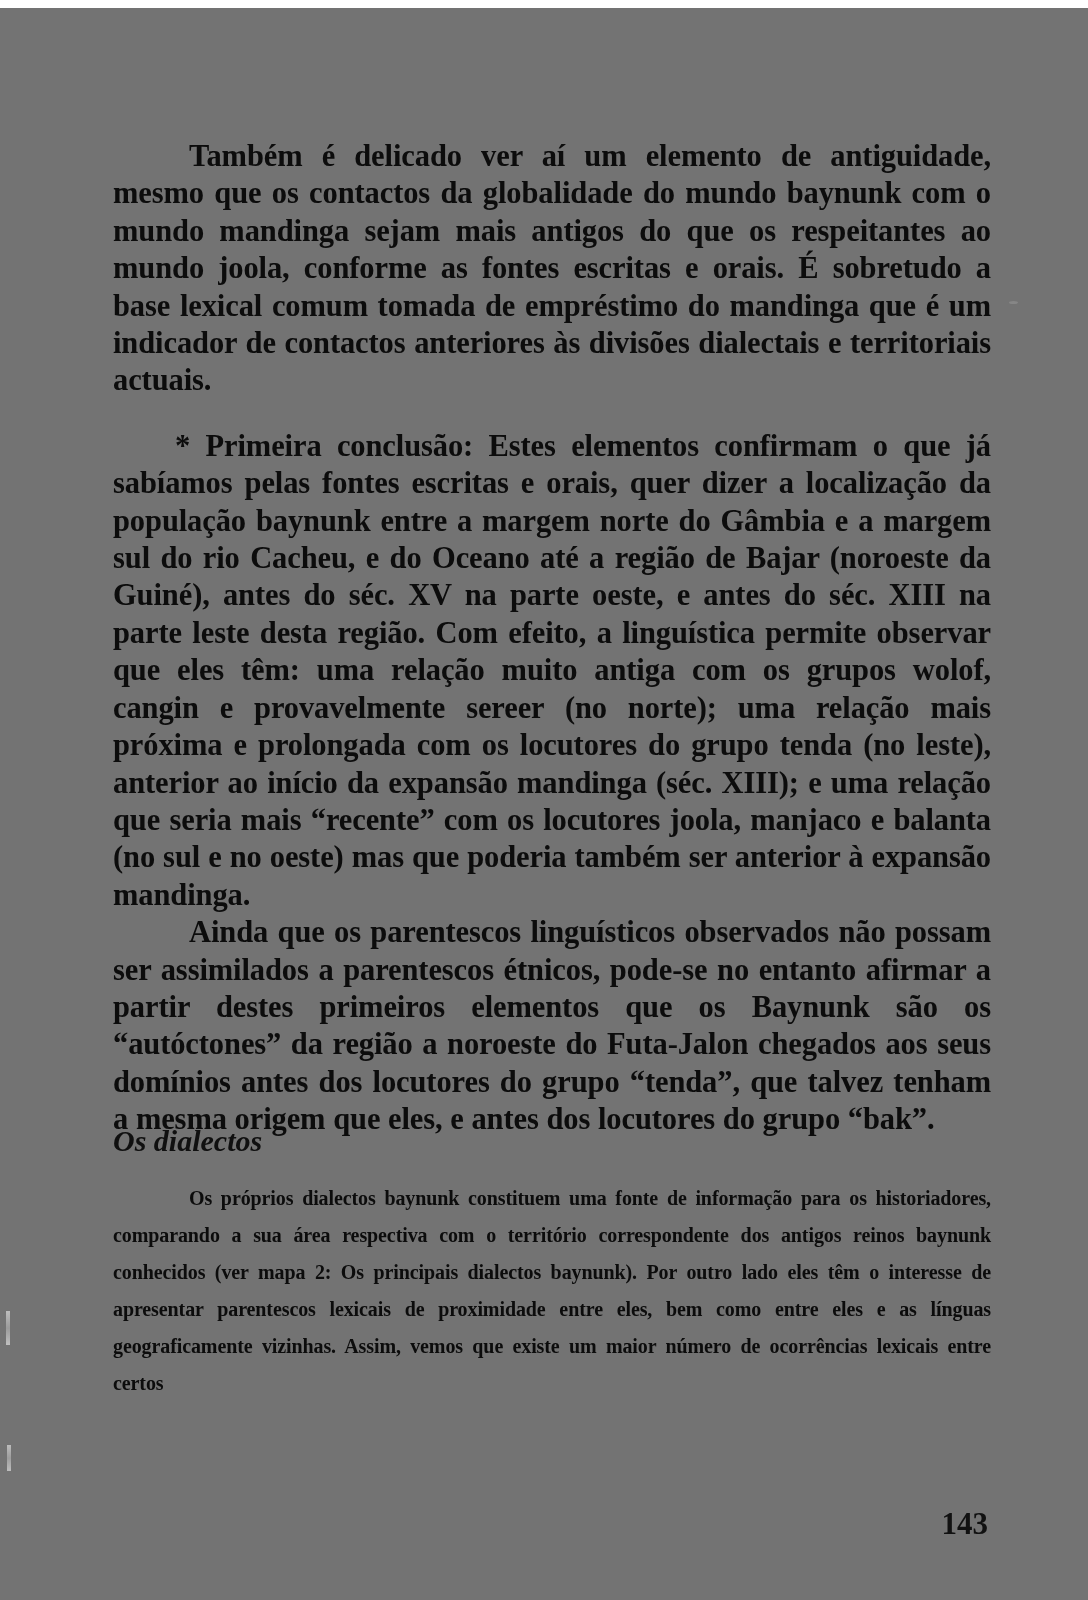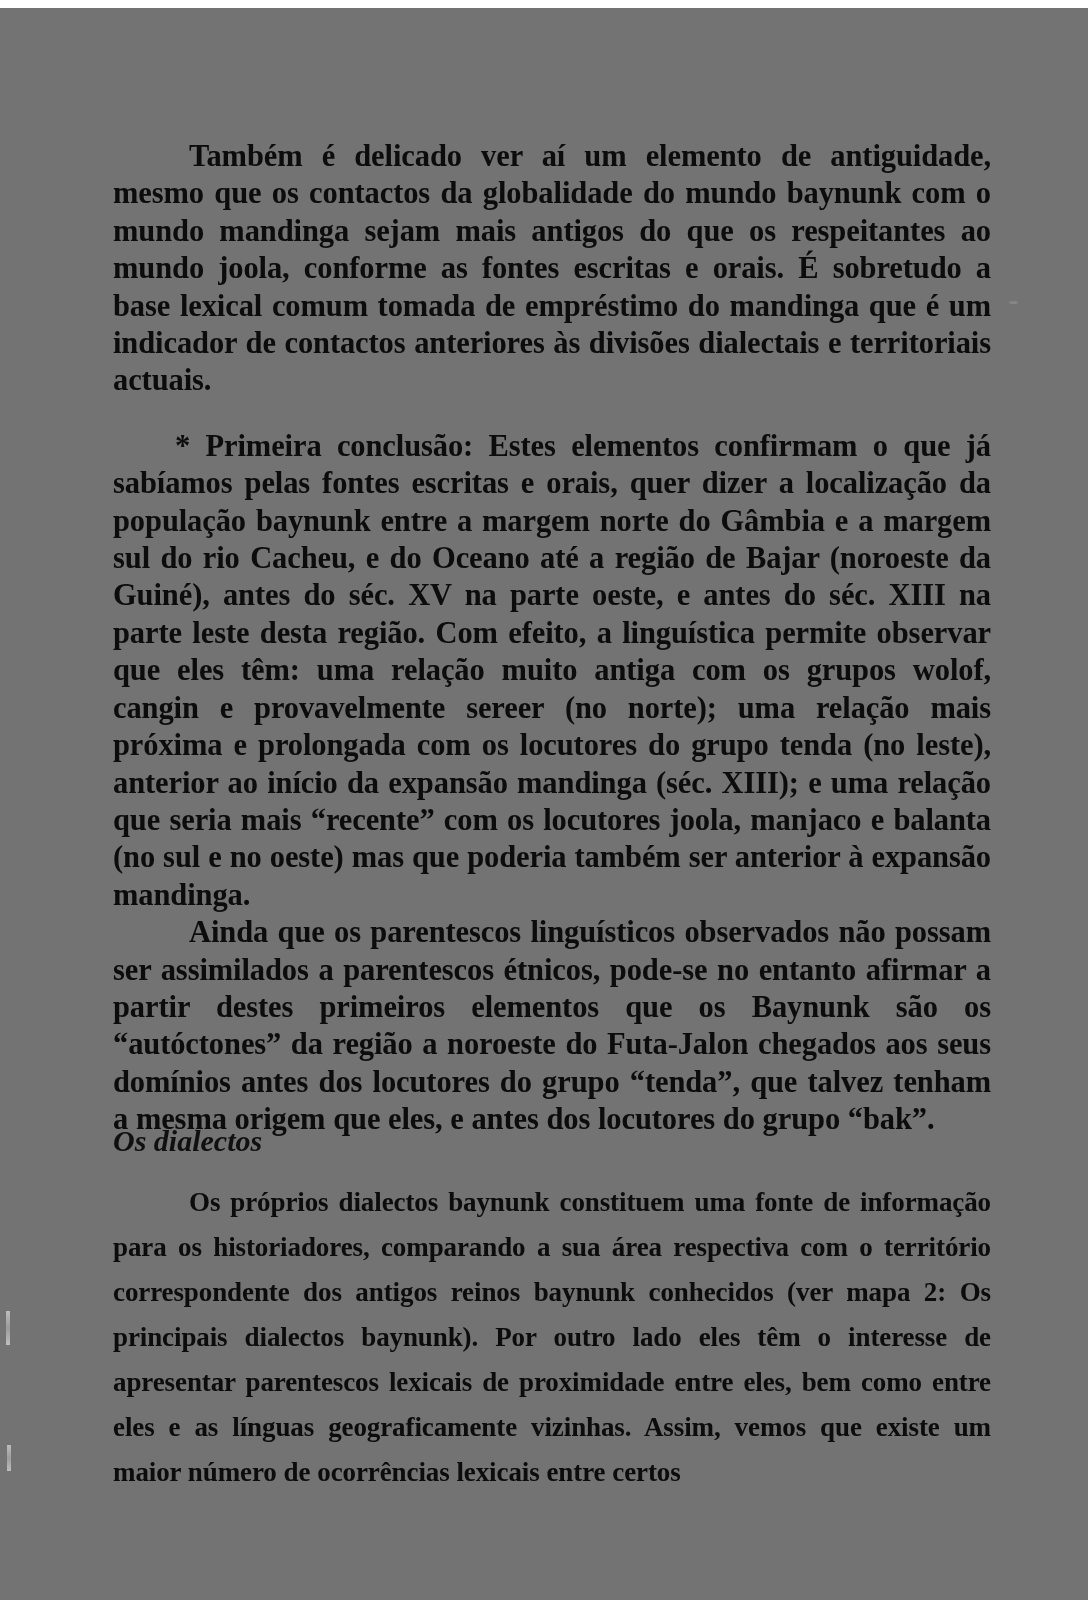--- a/index.html
+++ b/index.html
@@ -63,22 +63,22 @@
     text-align: right;
   }
   
   .tail-column {
     position: absolute;
     left: 113px;
     top: 1172px;
     width: 878px;
   }
   .tail-column .para {
-    font-size: 27px;
-    line-height: 45px;
+    font-size: 20px;
+    line-height: 37px;
   }
   
   .folio {
     position: absolute;
     left: 0;
     top: 1496px;
     width: 988px;
     text-align: right;
     font-size: 31px;
     line-height: 40px;
@@ -132,18 +132,19 @@
     <p class="para indent tight">Ainda que os parentescos linguísticos observados não possam ser assimilados a parentescos étnicos, pode-se no entanto afirmar a partir destes primeiros elementos que os Baynunk são os “autóctones” da região a noroeste do Futa-Jalon chegados aos seus domínios antes dos locutores do grupo “tenda”, que talvez tenham a mesma origem que eles, e antes dos locutores do grupo “bak”.</p>
 
   </div>
 
   <div class="section-heading">Os dialectos</div>
 
   <div class="tail-column">
     <p class="para indent">Os próprios dialectos baynunk constituem uma fonte de informação para os historiadores, comparando a sua área respectiva com o território correspondente dos antigos reinos baynunk conhecidos (ver mapa 2: Os principais dialectos baynunk). Por outro lado eles têm o interesse de apresentar parentescos lexicais de proximidade entre eles, bem como entre eles e as línguas geograficamente vizinhas. Assim, vemos que existe um maior número de ocorrências lexicais entre certos</p>
   </div>
 
+  <div class="folio">143</div>
 
   <div class="artifact dot-right"></div>
   <div class="artifact mark-left-a"></div>
   <div class="artifact mark-left-b"></div>
 
 </div>
 
 </body></html>

